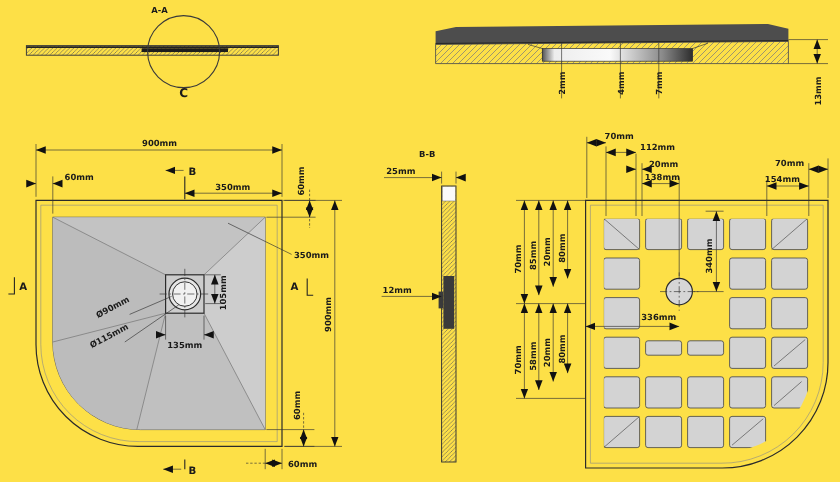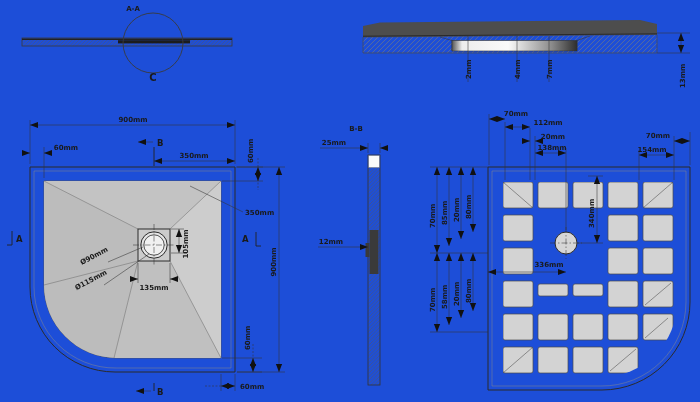--- a/index.html
+++ b/index.html
@@ -1,16 +1,16 @@
 <!DOCTYPE html>
 <html><head>
 <meta charset="utf-8">
 <style>
   html,body{margin:0;padding:0;background:#fff;}
-  .stage{width:700px;height:402px;position:relative;background:#1d4ed8;overflow:hidden;
+  .stage{width:700px;height:402px;position:relative;background:#fde047;overflow:hidden;
          font-family:"DejaVu Sans", sans-serif;}
   svg{display:block;}
   text{fill:#1a1a1a;}
   .dim{font:700 7px "DejaVu Sans", sans-serif;}
   .mark{font:700 8.5px "DejaVu Sans", sans-serif;}
   .big{font:700 10px "DejaVu Sans", sans-serif;}
   .thin{stroke:#333;stroke-width:0.55;fill:none;}
   .edge{stroke:#2b2b2b;stroke-width:1;fill:none;}
   .edge2{stroke:#8a8a8a;stroke-width:0.5;fill:none;}
   .crease{stroke:#6f6f6f;stroke-width:0.55;fill:none;}

